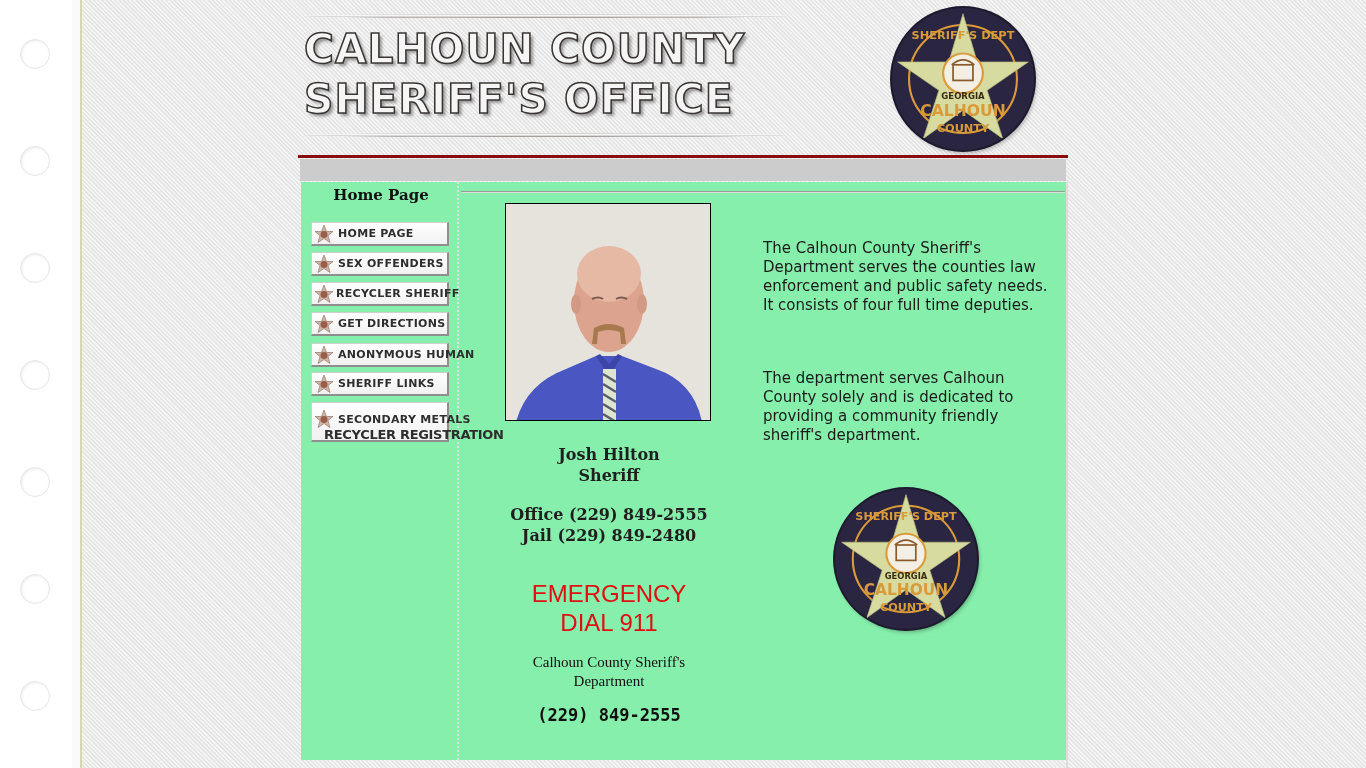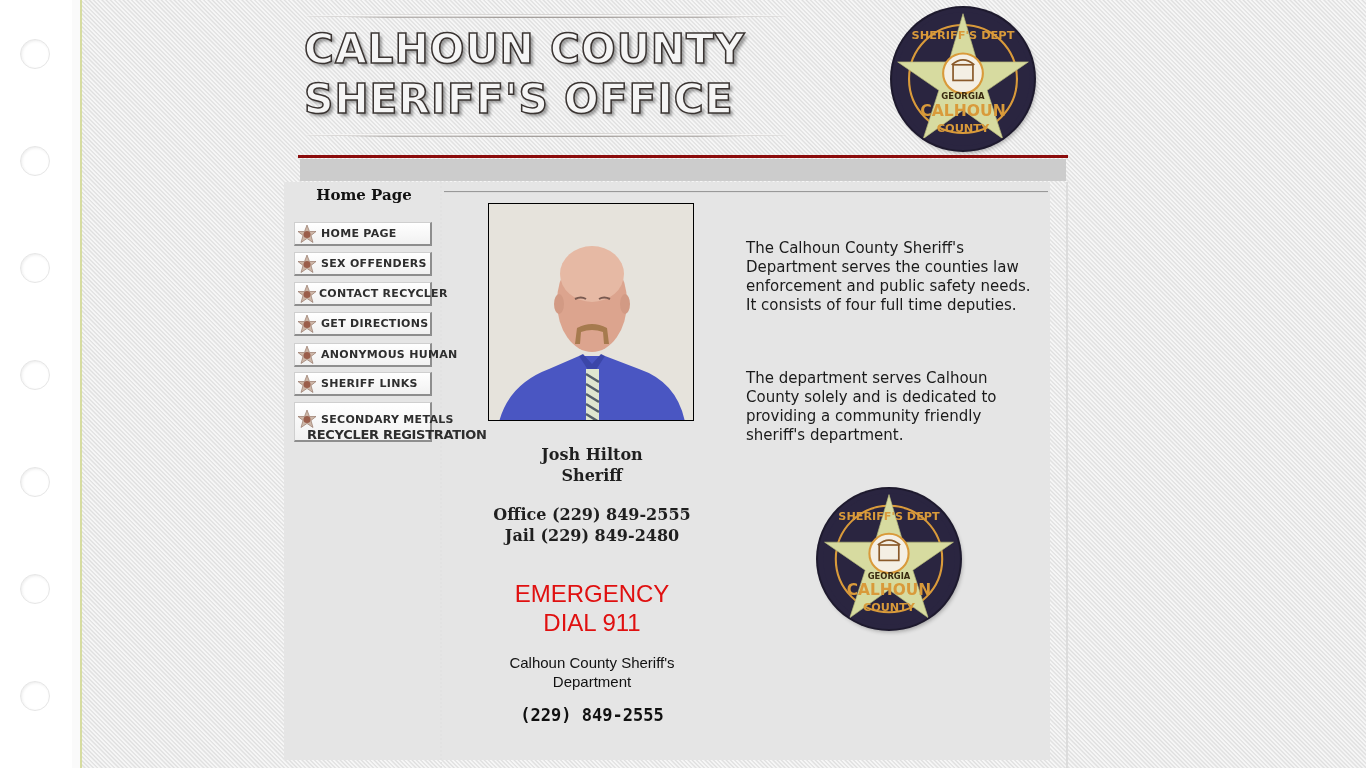--- a/index.html
+++ b/index.html
@@ -42,21 +42,21 @@
   }
   .patch {
     position:absolute; border-radius:50%; background:#2a2540;
     box-shadow: 0 0 0 2px #1e1a2e, 2px 3px 4px rgba(0,0,0,0.3);
     overflow:hidden;
   }
   .patch svg { position:absolute; left:0; top:0; width:100%; height:100%; }
   .red-rule { position:absolute; left:298px; top:155px; width:770px; height:3px; background:#8b0c0c; }
   .gray-band { position:absolute; left:300px; top:159px; width:766px; height:22px; background:#cccccc; }
   
-  .content { position:absolute; left:284px; top:182px; width:766px; height:578px; background:#e5e5e5; }
+  .content { position:absolute; left:301px; top:182px; width:766px; height:578px; background:#86efac; }
   .sidebar { position:absolute; left:0; top:0; width:156px; height:586px; border-right:2px dotted #e2e2e2; }
   .side-title {
     position:absolute; left:0; top:4px; width:160px; text-align:center;
     font-family:"DejaVu Serif", serif; font-weight:bold; font-size:15px; color:#111;
   }
   .nav-btn {
     position:absolute; left:10px; width:138px; height:24px;
     background:linear-gradient(#ffffff,#f1f1f1);
     border:1px solid #cfcfcf; border-right:2px solid #8e8e8e; border-bottom:2px solid #8e8e8e;
     box-sizing:border-box; cursor:pointer;
@@ -77,21 +77,21 @@
     color:#cc1f2b; text-decoration:underline; text-decoration-color:#1a1a8a; cursor:pointer;
   }
   .main-rule { position:absolute; left:160px; top:9px; width:604px; height:1px; background:#999999; border-bottom:1px solid #dddddd; }
   .photo {
     position:absolute; left:204px; top:21px; width:206px; height:218px;
     border:1px solid #000; box-sizing:border-box; background:#e7e4de; overflow:hidden;
   }
   .center-col { position:absolute; left:180px; width:256px; text-align:center; }
   .serif-bold { font-family:"DejaVu Serif", serif; font-weight:bold; color:#1f1f1f; }
   .emergency { font-family:"Liberation Sans", sans-serif; color:#e01010; font-size:24px; line-height:29px; }
-  .dept { font-family:Liberation Sans, sans-serif; font-size:15px; color:#111; line-height:19px; }
+  .dept { font-family:Liberation Serif, serif; font-size:15px; color:#111; line-height:19px; }
   .phone-big { font-family:"DejaVu Sans Mono", monospace; font-weight:bold; font-size:17px; color:#111; }
   .para { position:absolute; left:462px; width:290px; font-family:"DejaVu Sans", sans-serif; font-size:15px; line-height:19px; color:#1a1a1a; }
   .right-edge { position:absolute; left:1066px; top:182px; width:2px; height:586px; background:#dcdcdc; }
 </style>
 </head>
 <body>
 
 <div class="binder">
   <div class="hole" style="top:39px"></div>
   <div class="hole" style="top:146px"></div>
@@ -148,21 +148,21 @@
           <polygon points="10,1 12.5,7.5 19,7.5 14,11.5 16,18.5 10,14.5 4,18.5 6,11.5 1,7.5 7.5,7.5" fill="#cdb7a8" stroke="#8c6a5a" stroke-width="0.6"></polygon>
           <circle cx="10" cy="10.5" r="3.5" fill="#9a5d4a"></circle>
         </svg>
       <span>SEX OFFENDERS</span>
     </div>
     <div class="nav-btn" style="top:100px">
       <svg class="badge-ico" viewBox="0 0 20 20" style="margin-right:2px">
           <polygon points="10,1 12.5,7.5 19,7.5 14,11.5 16,18.5 10,14.5 4,18.5 6,11.5 1,7.5 7.5,7.5" fill="#cdb7a8" stroke="#8c6a5a" stroke-width="0.6"></polygon>
           <circle cx="10" cy="10.5" r="3.5" fill="#9a5d4a"></circle>
         </svg>
-      <span>CONTACT RECYCLER</span>
+      <span>RECYCLER SHERIFF</span>
     </div>
     <div class="nav-btn" style="top:130px">
       <svg class="badge-ico" viewBox="0 0 20 20">
           <polygon points="10,1 12.5,7.5 19,7.5 14,11.5 16,18.5 10,14.5 4,18.5 6,11.5 1,7.5 7.5,7.5" fill="#cdb7a8" stroke="#8c6a5a" stroke-width="0.6"></polygon>
           <circle cx="10" cy="10.5" r="3.5" fill="#9a5d4a"></circle>
         </svg>
       <span>GET DIRECTIONS</span>
     </div>
     <div class="nav-btn" style="top:161px">
       <svg class="badge-ico" viewBox="0 0 20 20">

